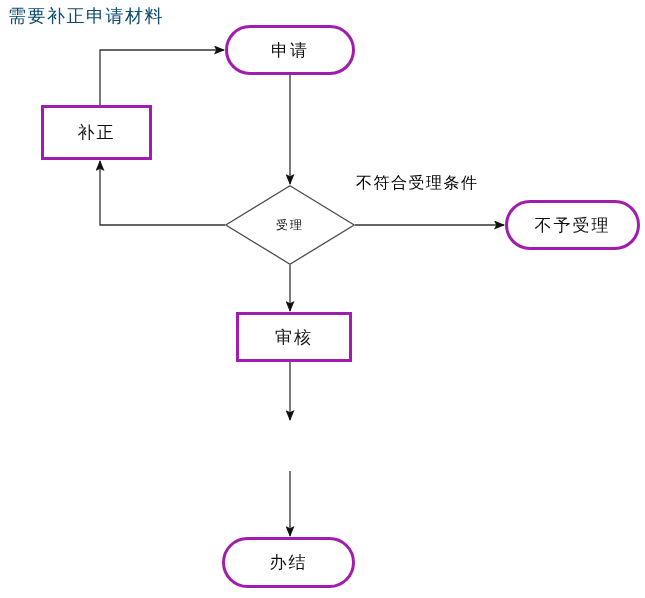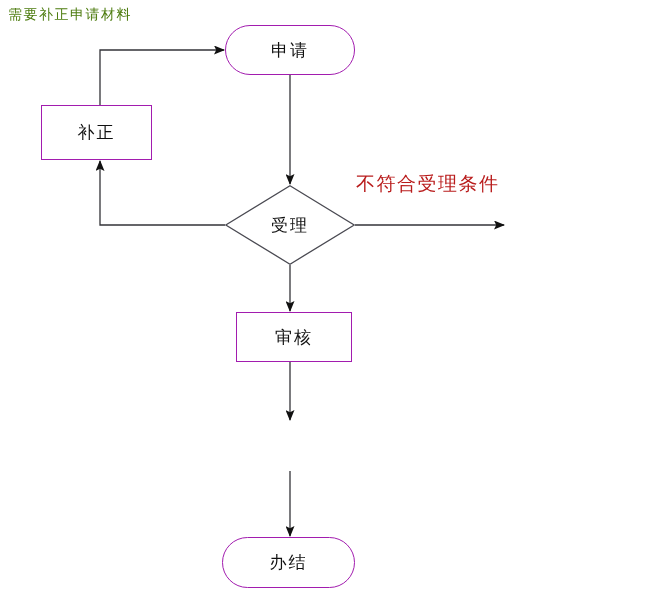--- a/index.html
+++ b/index.html
@@ -26,21 +26,21 @@
     height: 598px;
     pointer-events: none;
   }
   .node {
     position: absolute;
     box-sizing: border-box;
     display: flex;
     align-items: center;
     justify-content: center;
     background: #ffffff;
-    border: 1px solid #a21caf;
+    border: 3px solid #a21caf;
     font-size: 17px;
     letter-spacing: 2px;
     color: #111111;
     line-height: 1;
     white-space: nowrap;
   }
   .node.rounded {
     border-radius: 26px;
   }
   .node.diamond {
@@ -50,37 +50,37 @@
   .diamond-shape {
     position: absolute;
     left: 0;
     top: 0;
     width: 100%;
     height: 100%;
   }
   .diamond-label {
     position: relative;
     z-index: 2;
-    font-size: 17px;
+    font-size: 12px;
     letter-spacing: 2px;
     text-align: right;
   }
   .edge-label {
     position: absolute;
-    font-size: 19px;
+    font-size: 16px;
     letter-spacing: 1.5px;
-    color: #b91c1c;
+    color: #000000;
     white-space: nowrap;
     line-height: 1.1;
   }
   .caption {
     position: absolute;
-    font-size: 14px;
+    font-size: 18px;
     letter-spacing: 1.5px;
-    color: #4d7c0f;
+    color: #0c4a6e;
     white-space: nowrap;
     line-height: 1.1;
   }
 </style>
 </head>
 <body>
 
 <div id="canvas">
 
   <svg id="edges" viewBox="0 0 645 598" xmlns="http://www.w3.org/2000/svg">
@@ -117,20 +117,23 @@
     <span>补正</span>
   </div>
 
   <div class="node diamond" style="left:225px; top:185px; width:130px; height:80px;">
     <svg class="diamond-shape" viewBox="0 0 130 80" xmlns="http://www.w3.org/2000/svg" preserveAspectRatio="none">
       <polygon points="65,0.8 129.2,40 65,79.2 0.8,40" fill="#ffffff" stroke="#4a4a52" stroke-width="1.3"></polygon>
     </svg>
     <span class="diamond-label">受理</span>
   </div>
 
+  <div class="node rounded" style="left:505px; top:200px; width:135px; height:50px;">
+    <span>不予受理</span>
+  </div>
 
   <div class="node" style="left:236px; top:312px; width:116px; height:50px;">
     <span>审核</span>
   </div>
 
 
   <div class="node rounded" style="left:222px; top:537px; width:133px; height:51px;">
     <span>办结</span>
   </div>
 

